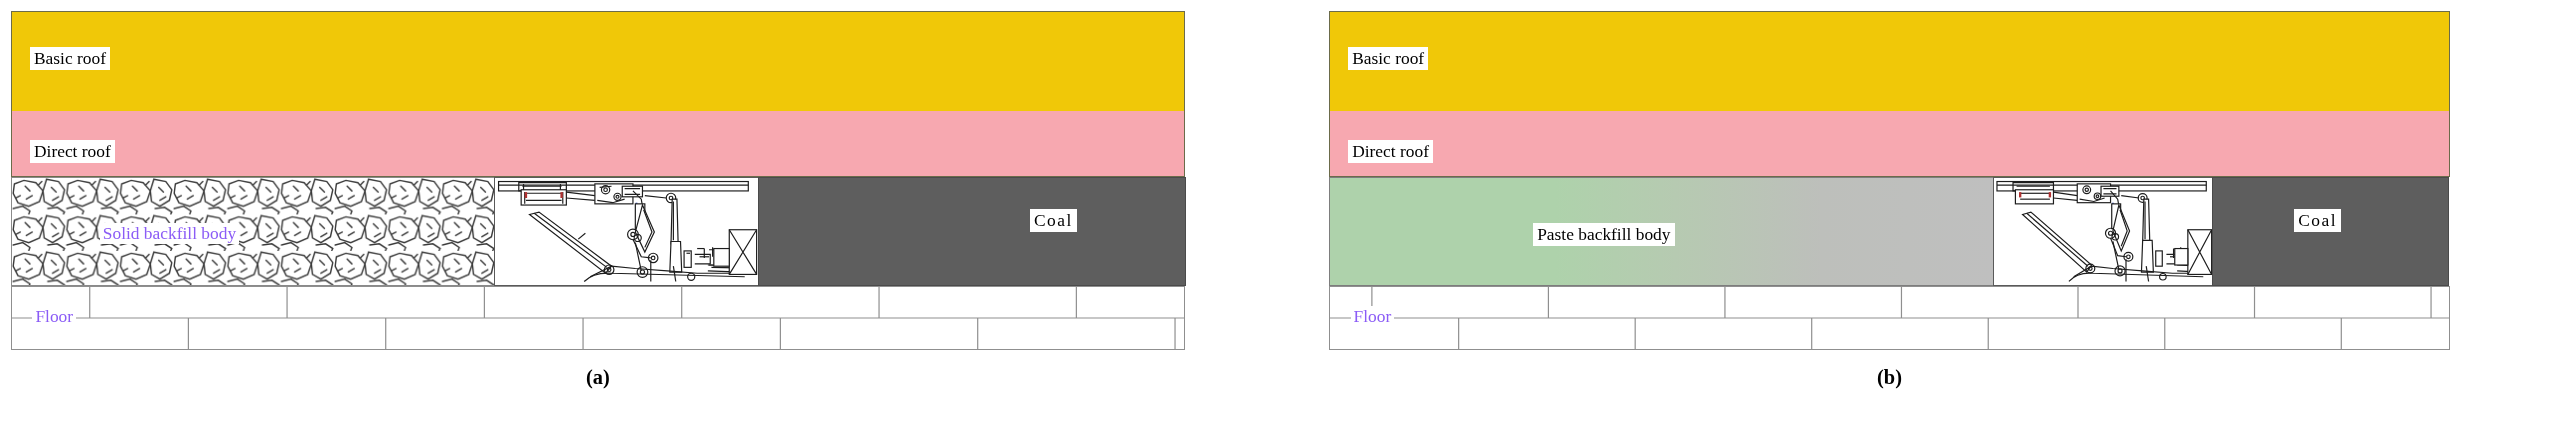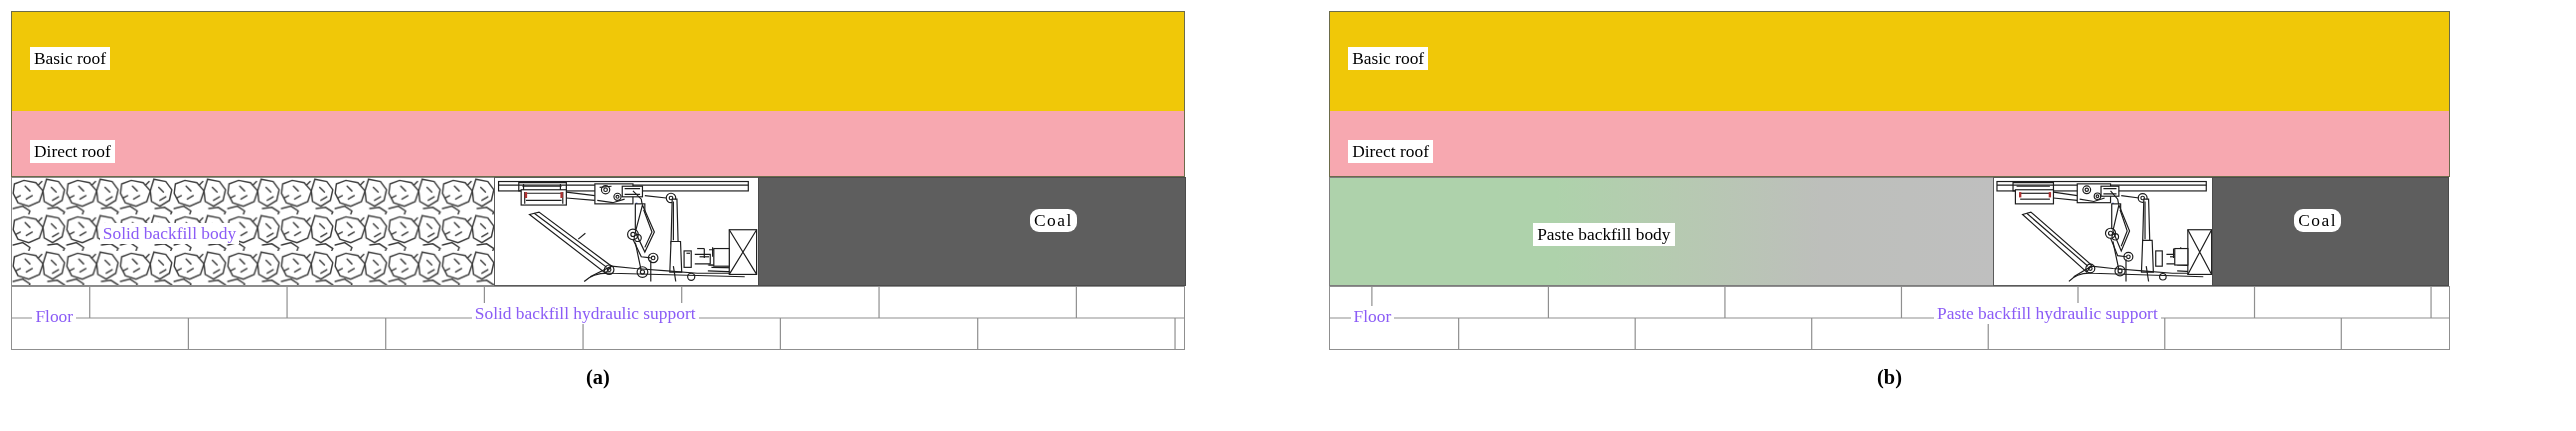--- a/index.html
+++ b/index.html
@@ -10,21 +10,21 @@
 
   
   .strata{position:absolute;box-sizing:border-box;}
   .basic-roof{border:1.2px solid #6b6b4a;}
   .direct-roof{border:1.2px solid #6b6b4a;border-top:none;}
   .coal{background:#5e5e5e;border:1.2px solid #4a4a4a;box-sizing:border-box;}
 
   
   .tag{position:absolute;background:#fff;color:#000;
        font-size:17.4px;line-height:1.16;padding:1.2px 4.2px;white-space:nowrap;z-index:6;}
-  .tag-coal{letter-spacing:1.5px;border-radius:9px;}
+  .tag-coal{letter-spacing:1.5px;}
 
   
   .plain{position:absolute;color:#8b5cf6;font-size:17.4px;white-space:nowrap;z-index:7;
          background:#fff;padding:0 3px;}
 
   
   .solid-fill{position:absolute;background:#fff;border:1.2px solid #8a8a8a;
               box-sizing:border-box;overflow:hidden;}
   .solid-fill svg{position:absolute;left:0;top:0;width:100%;height:100%;}
 
@@ -173,21 +173,20 @@
     <svg viewBox="0 0 1960 106" preserveAspectRatio="none">
       <g stroke="#8f8f8f" stroke-width="2" fill="none">
         <path d="M0 53 H1960"></path>
         <path d="M130 0 V53 M460 0 V53 M790 0 V53 M1120 0 V53 M1450 0 V53 M1780 0 V53"></path>
         <path d="M295 53 V106 M625 53 V106 M955 53 V106 M1285 53 V106 M1615 53 V106 M1945 53 V106"></path>
       </g>
     </svg>
   </div>
   <div class="plain" style="left:21.6px;top:306px;">Floor</div>
 
-  <div class="plain" style="left:461px;top:303px;">Solid backfill hydraulic support</div>
 
   <div class="caption" style="left:0;top:366px;width:1174px;">(a)</div>
 </div>
 
 <div class="panel" style="left:1329px;top:0;width:1234px;height:431px;">
 
   <div class="strata basic-roof" style="left:0;top:10.8px;width:1121px;height:101px;background:#F0C808;"></div>
   <div class="tag" style="left:19px;top:47px;">Basic roof</div>
 
   <div class="strata direct-roof" style="left:0;top:111px;width:1121px;height:66px;background:#F7A8B0;"></div>
@@ -271,17 +270,16 @@
     <svg viewBox="0 0 1870 106" preserveAspectRatio="none">
       <g stroke="#8f8f8f" stroke-width="2" fill="none">
         <path d="M0 53 H1870"></path>
         <path d="M70 0 V53 M365 0 V53 M660 0 V53 M955 0 V53 M1250 0 V53 M1545 0 V53 M1840 0 V53"></path>
         <path d="M215 53 V106 M510 53 V106 M805 53 V106 M1100 53 V106 M1395 53 V106 M1690 53 V106"></path>
       </g>
     </svg>
   </div>
   <div class="plain" style="left:21.6px;top:306px;">Floor</div>
 
-  <div class="plain" style="left:605px;top:303px;">Paste backfill hydraulic support</div>
 
   <div class="caption" style="left:0;top:366px;width:1121px;">(b)</div>
 </div>
 
 
 </body></html>

